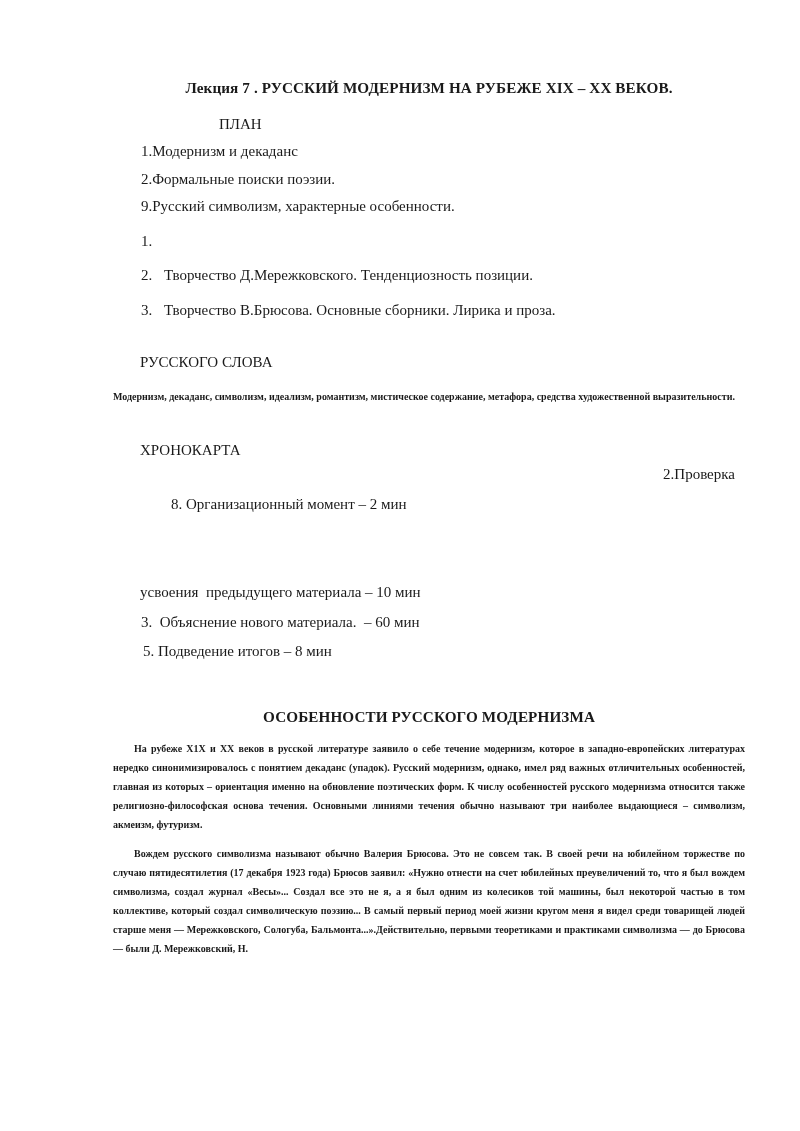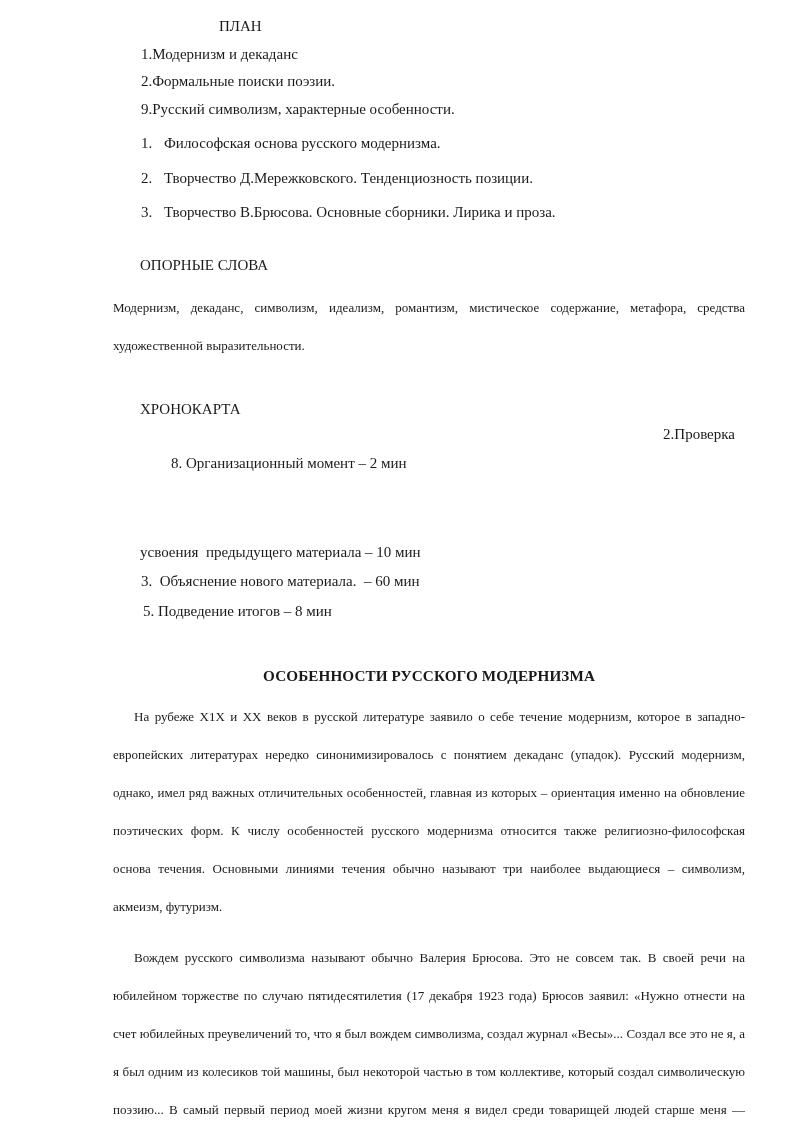--- a/index.html
+++ b/index.html
@@ -78,26 +78,27 @@
   .section-label {
     font-size: 15px;
     line-height: 1.3;
     padding-left: 27px;
   }
   .gap-lg { margin-top: 35px; }
   .gap-xl { margin-top: 33px; }
 
   
   .body-par {
-    font-size: 13px;
-    line-height: 38px;
+    font-size: 10px;
+    line-height: 19px;
     text-align: justify;
     text-justify: inter-word;
     margin-top: 14px;
     hyphens: none;
+    font-weight: bold;
   }
   .body-par.indent { text-indent: 21px; }
   .body-par.tight { margin-top: 6px; }
 
   
   .chrono-list {
     margin: 0;
     padding: 0;
     list-style: none;
   }
@@ -126,45 +127,45 @@
     margin-top: 40px;
     letter-spacing: 0.1px;
   }
 </style>
 </head>
 <body>
 
 <div class="page">
   <div class="content">
 
+    <h1 class="doc-title">Лекция 7 .  РУССКИЙ МОДЕРНИЗМ НА РУБЕЖЕ XIX –  XX ВЕКОВ.</h1>
 
     <div class="plan-heading">ПЛАН</div>
 
     <ul class="plan-list">
       <li class="plan-item">1.Модернизм и декаданс</li>
       <li class="plan-item">2.Формальные поиски поэзии.</li>
       <li class="plan-item">9.Русский символизм, характерные особенности.</li>
     </ul>
 
     <ul class="num-list">
       <li class="num-item">
         <span class="num">1.</span>
-        <span>Философская основа русского модернизма.</span>
       </li>
       <li class="num-item">
         <span class="num">2.</span>
         <span>Творчество Д.Мережковского. Тенденциозность позиции.</span>
       </li>
       <li class="num-item">
         <span class="num">3.</span>
         <span>Творчество В.Брюсова. Основные сборники. Лирика и проза.</span>
       </li>
     </ul>
 
-    <div class="section-label gap-xl">ОПОРНЫЕ СЛОВА</div>
+    <div class="section-label gap-xl">РУССКОГО СЛОВА</div>
 
     <p class="body-par">Модернизм, декаданс, символизм, идеализм, романтизм, мистическое содержание, метафора, средства художественной выразительности.</p>
 
     <div class="section-label gap-lg">ХРОНОКАРТА</div>
 
     <ul class="chrono-list">
       <li class="chrono-line pad1">
         <span>8. Организационный момент – 2 мин</span>
         <span class="chrono-right">2.Проверка</span>
       </li>

